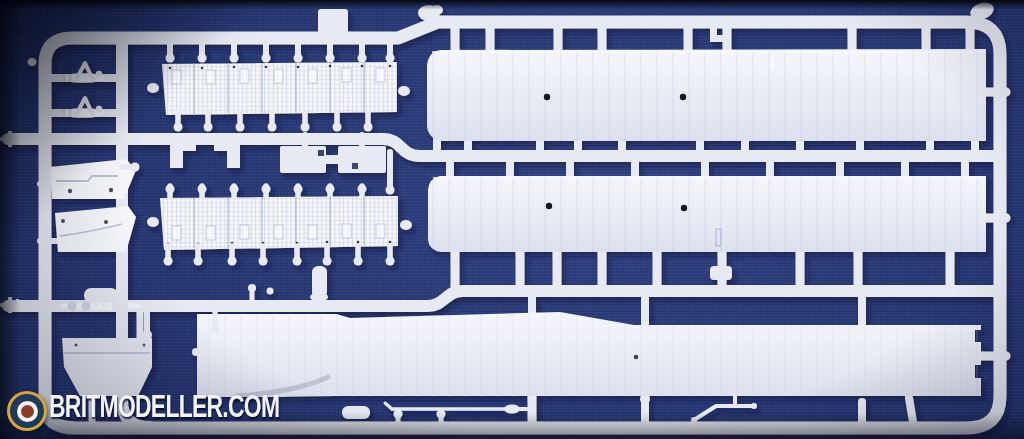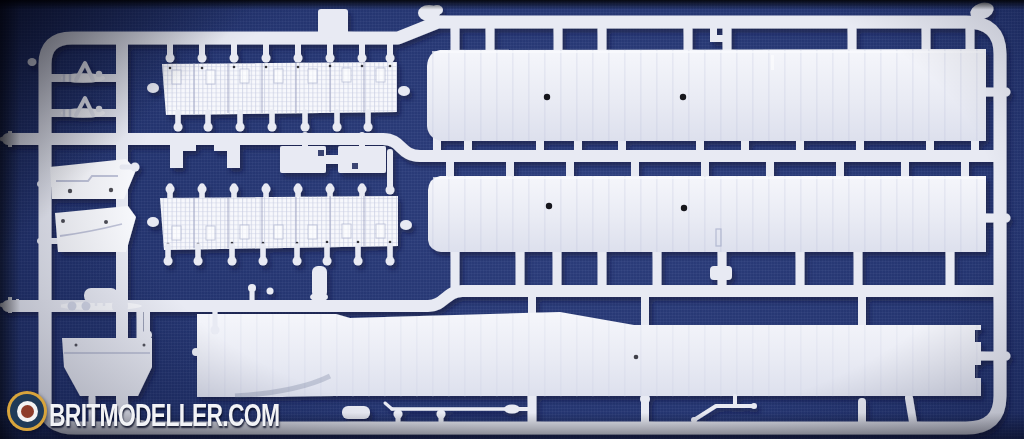--- a/index.html
+++ b/index.html
@@ -44,21 +44,21 @@
   .part-fill{fill:var(--plastic);}
   .bright{fill:var(--plastic-bright);}
   .knob{fill:var(--plastic);}
   .hole{fill:var(--locating-hole);}
   .stopA{stop-color:#f5f6fb;}
   .stopB{stop-color:#e9ebf4;}
   .stopC{stop-color:#dde0ed;}
   .detail-line{stroke:rgba(145,152,185,0.55);fill:none;}
 
   .watermark{
-    position:absolute;left:7px;top:391px;display:flex;align-items:flex-end;
+    position:absolute;left:7px;top:391px;display:flex;align-items:flex-start;
   }
   .roundel{
     width:40px;height:40px;border-radius:50%;
     background:var(--logo-gold);
     display:flex;align-items:center;justify-content:center;
     box-shadow:1px 2px 4px rgba(5,8,30,0.6);
     flex:0 0 auto;
   }
   .roundel .r-navy{width:34px;height:34px;border-radius:50%;background:var(--logo-navy);display:flex;align-items:center;justify-content:center;}
   .roundel .r-white{width:21px;height:21px;border-radius:50%;background:var(--logo-white);display:flex;align-items:center;justify-content:center;}

